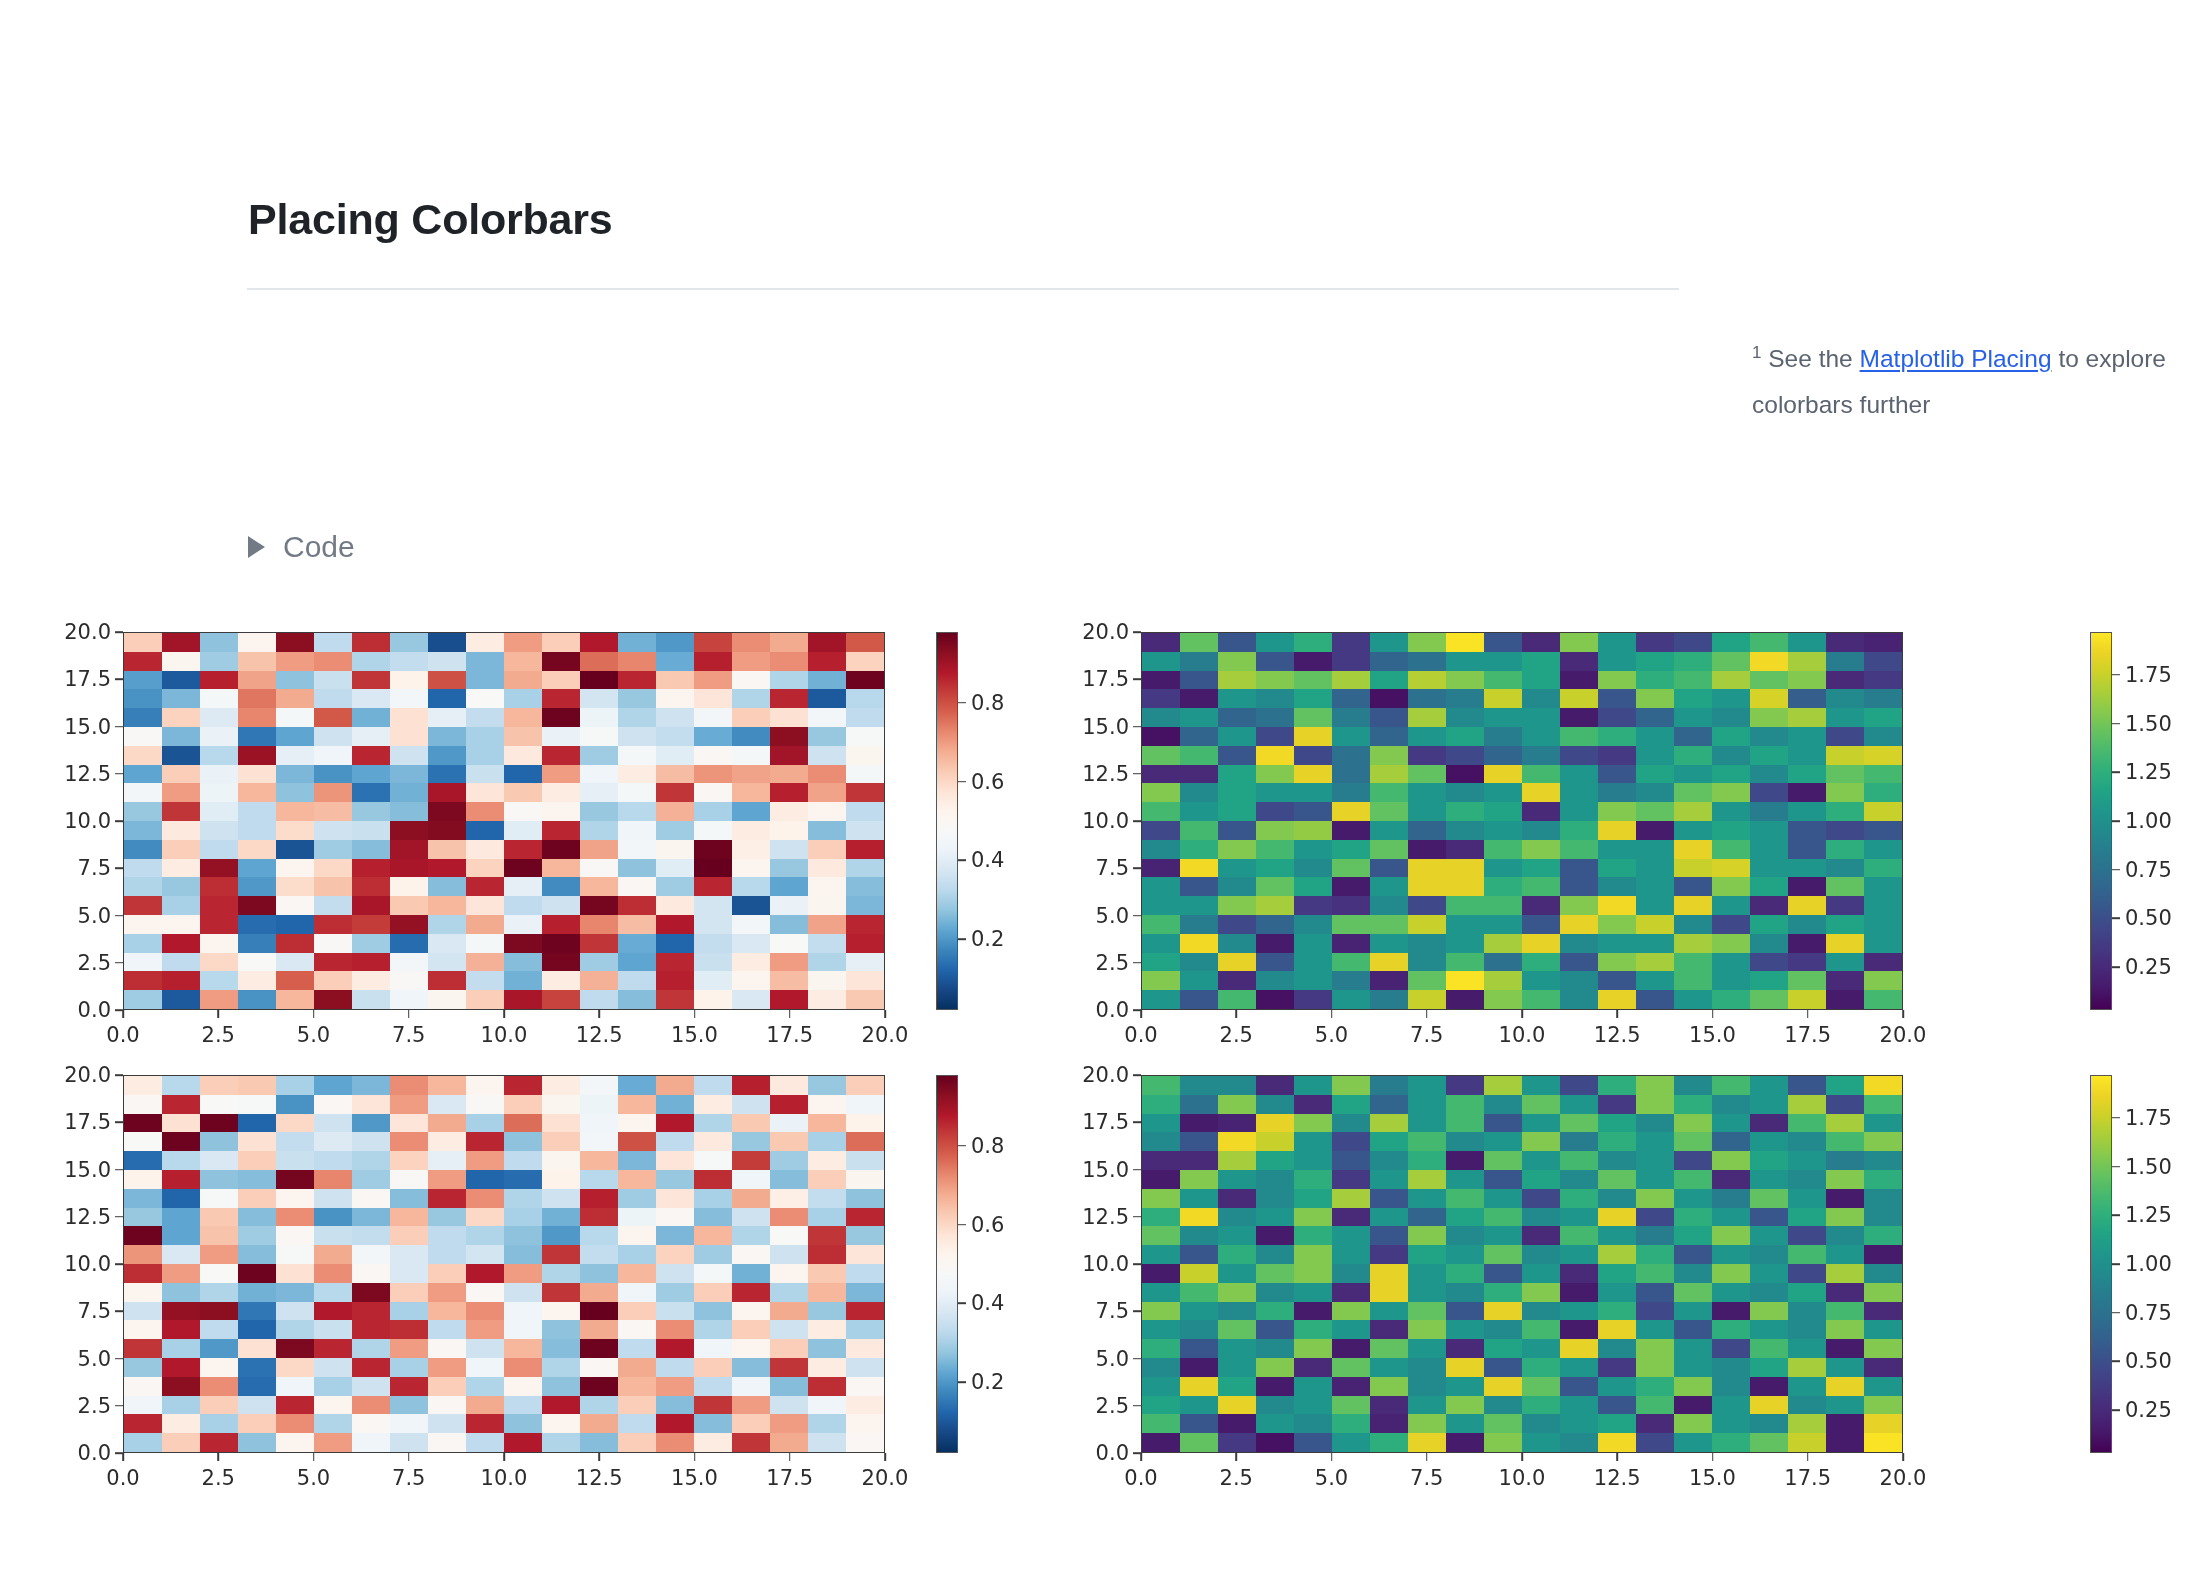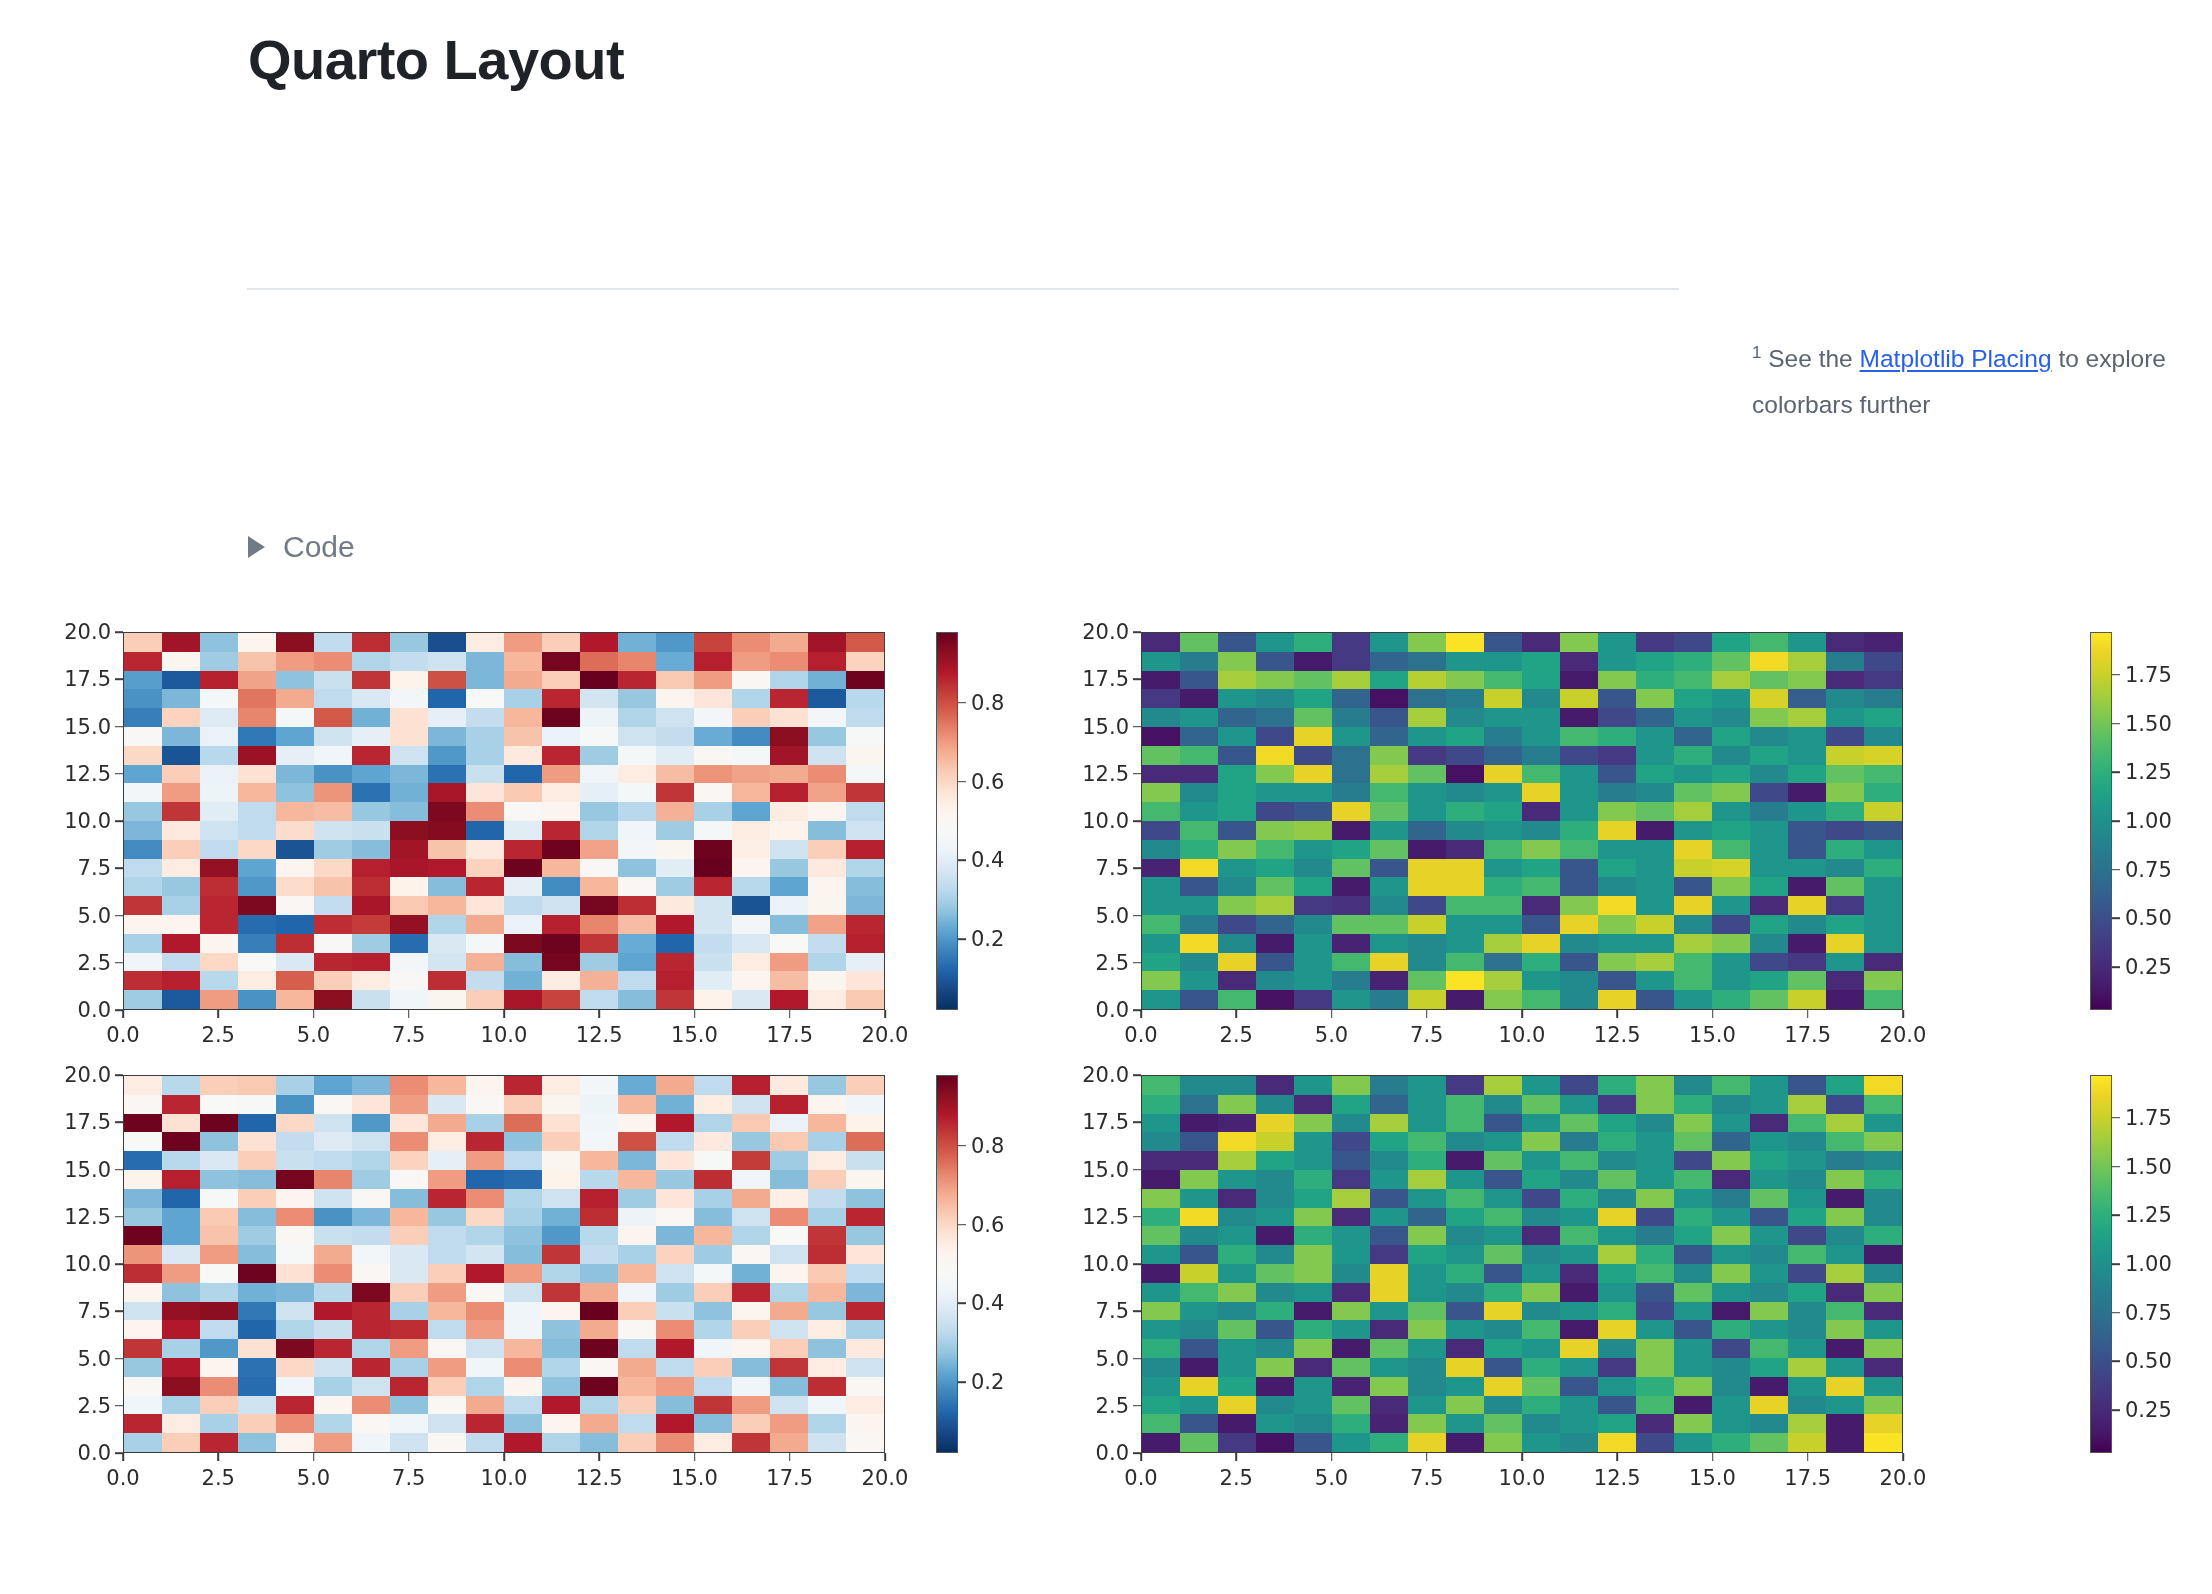--- a/index.html
+++ b/index.html
@@ -114,22 +114,22 @@
   .cbar-tick-mark {
     position: absolute; width: 8px; height: 1.6px; background: #3b3b3b;
     transform: translateY(-50%);
   }
 </style>
 </head>
 <body>
 
 <div class="page">
 
-  <h1 class="doc-title">Quarto Layout</h1>
 
+  <h2 class="section-title">Placing Colorbars</h2>
   <div class="section-rule"></div>
 
 
   <div class="margin-note">
     <span class="fn-marker">1</span>
     <span>See the </span><a href="#">Matplotlib Placing</a><span> to explore colorbars further</span>
   </div>
 
   <div class="code-fold">
     <span class="tri"></span>

